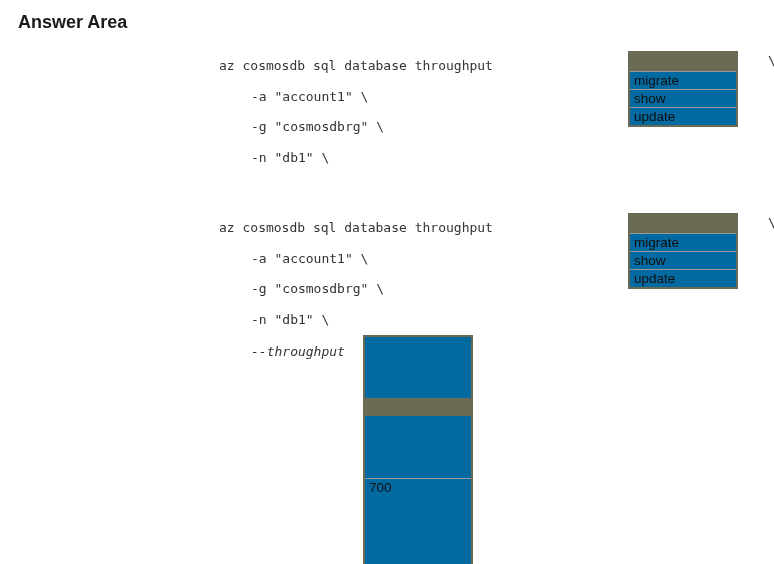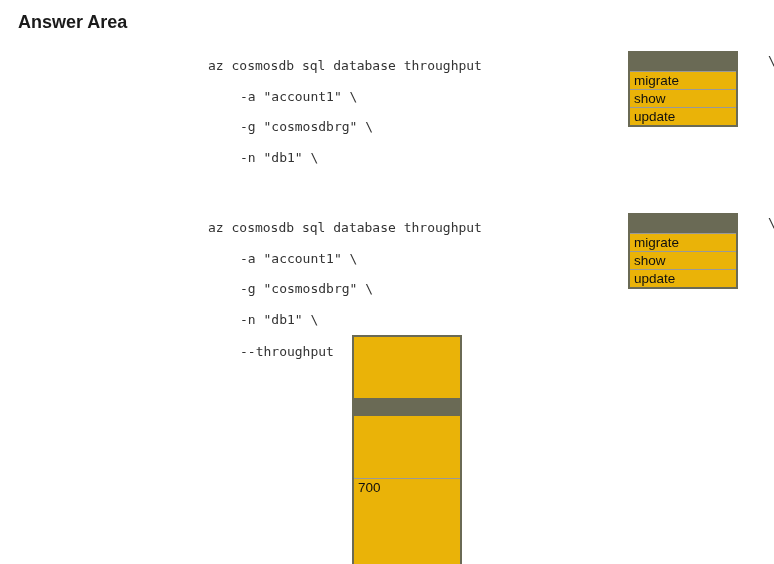--- a/index.html
+++ b/index.html
@@ -26,32 +26,33 @@
     }
     .block {
       position: relative;
       margin-bottom: 40px;
     }
     .codecol {
       font-family: "Consolas", "Menlo", monospace;
       font-size: 13px;
       color: #333;
       line-height: 2.35;
+      margin-left: 11px;
     }
     .codecol .line {
       white-space: pre;
     }
     .indent {
       padding-left: 32px;
     }
     .dropdown {
       position: relative;
       display: inline-block;
       border: 2.5px solid #6a6a55;
-      background: #eab308;
+      background: #0369a1;
       min-width: 110px;
       vertical-align: top;
     }
     .dropdown .dd-head {
       background: #6a6a55;
       height: 18px;
     }
     .dropdown .dd-row {
       padding: 0px 6px 0px 4px;
       border-top: 1px solid #999;
@@ -119,21 +120,21 @@
     </div>
     <div class="cont" style="left:560px; top:2px;">\</div>
 
     <div class="codecol">
       <div class="line">az cosmosdb sql database throughput</div>
       <div class="line indent">-a "account1" \</div>
       <div class="line indent">-g "cosmosdbrg" \</div>
       <div class="line indent">-n "db1" \</div>
 
       <div class="line indent inline-row">
-        <span style="padding-top:2px;">--throughput</span>
+        <span style="padding-top:2px;font-style:italic;">--throughput</span>
         <div class="dropdown">
           <div class="dd-head"></div>
           <div class="dd-row">700</div>
           
           
         </div>
       </div>
 
     </div>
   </div>

